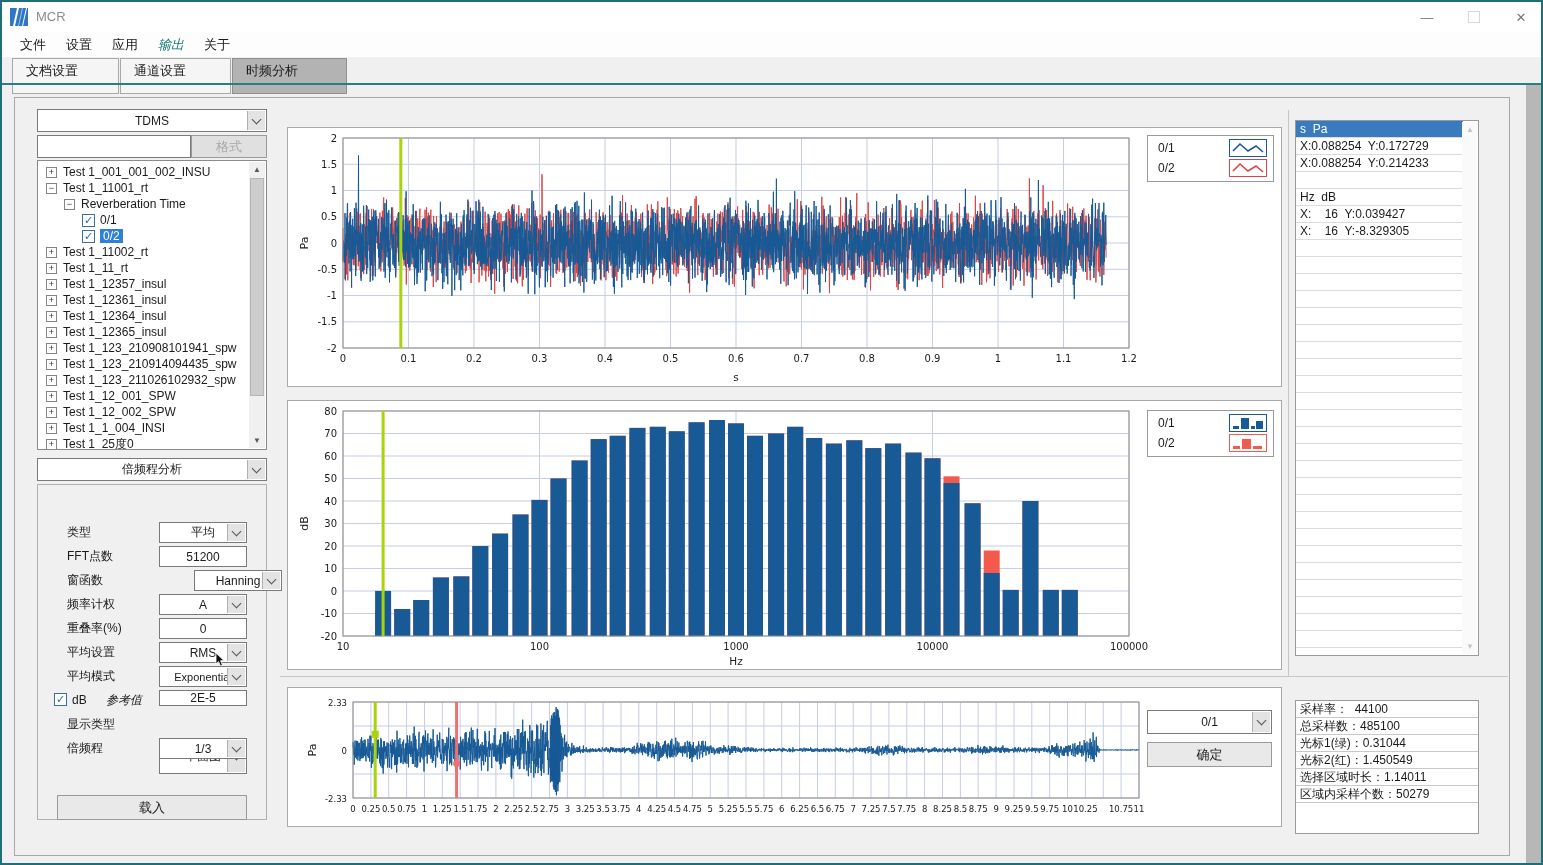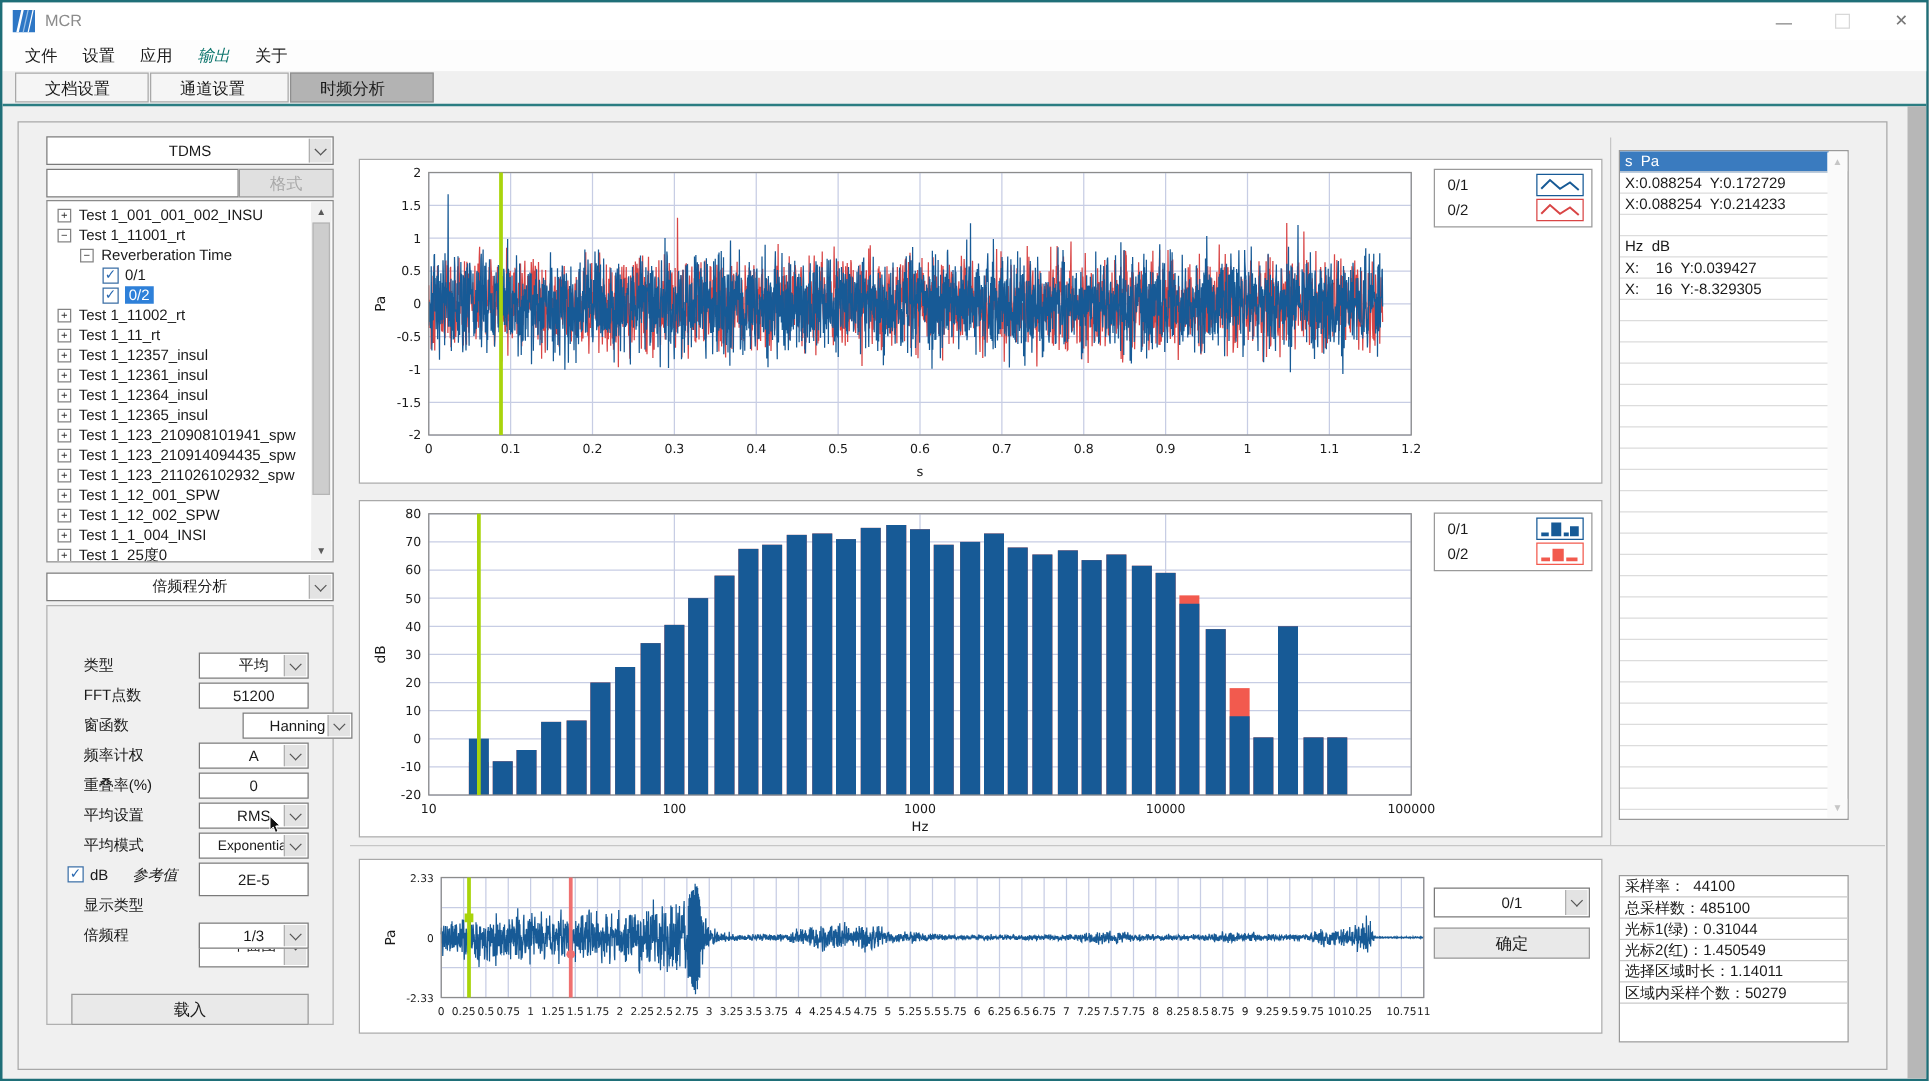--- a/index.html
+++ b/index.html
@@ -12,21 +12,21 @@
   .applogo{left:8px;top:6px;width:18px;height:18px;}
   .apptitle{left:34px;top:7px;font-size:13px;color:#8c8c8c;}
   .wc{top:0;width:44px;height:30px;display:flex;align-items:center;justify-content:center;color:#777;font-size:13px;}
   .wc-max-box{width:10px;height:10px;border:1px solid #d8d8d8;}
   
   .menubar{left:0;top:30px;width:100%;height:25px;background:#fdfdfd;display:flex;align-items:center;}
   .menu-item{display:inline-block;min-width:46px;text-align:center;font-size:13px;padding:0 0;}
   .menu-item.disabled{color:#0f766e;font-style:italic;}
   
   .tabbar{left:0;top:55px;width:100%;height:26px;background:#f0f0f0;}
-  .tab{position:absolute;top:1px;height:24px;line-height:24px;padding-left:23px;font-size:13px;
+  .tab{position:absolute;top:1px;height:36px;line-height:24px;padding-left:13px;font-size:13px;
     background:#f5f5f5;border:1px solid #a8a8a8;box-sizing:border-box;}
   .tab.active{background:#b3b3b3;border-color:#8f8f8f;}
   .teal-line{left:0;top:81px;width:100%;height:2px;background:#2b7d82;}
   .right-strip{left:1524px;top:83px;width:15px;height:778px;background:#b7b7b7;}
   .outer-box{left:12px;top:95px;width:1494px;height:757px;border:1px solid #a8a8a8;background:#f0f0f0;}
   .divider-h{left:278px;top:674px;width:1228px;height:1px;background:#c6c6c6;}
   .divider-v{left:1286px;top:108px;width:1px;height:566px;background:#c6c6c6;}
   
   .dd{background:#fff;border:1px solid #7a7a7a;box-sizing:border-box;font-size:12px;
       display:flex;align-items:center;justify-content:center;}
@@ -256,21 +256,21 @@
   <div class="abs dd" style="left:157px;top:664px;width:88px;height:21px;">
     <span class="val" style="font-size:11px;">Exponential</span>
     <span class="arrowbtn">
         <span class="chev"></span>
       </span>
   </div>
 
   <div class="abs cb" style="left:52px;top:691px;">✓</div>
   <div class="abs lbl" style="left:70px;top:688px;">dB</div>
   <div class="abs lbl" style="left:104px;top:688px;font-style:italic;">参考值</div>
-  <div class="abs ti" style="left:157px;top:688px;width:88px;height:27px;">2E-5</div>
+  <div class="abs ti" style="left:157px;top:688px;width:88px;height:16px;">2E-5</div>
 
   <div class="abs lbl" style="left:65px;top:712px;">显示类型</div>
   <div class="abs dd" style="left:157px;top:712px;width:88px;height:35px;margin-top:25px;">
     <span class="val">平面图</span>
     <span class="arrowbtn">
         <span class="chev"></span>
       </span>
   </div>
 
   <div class="abs lbl" style="left:65px;top:736px;">倍频程</div>

